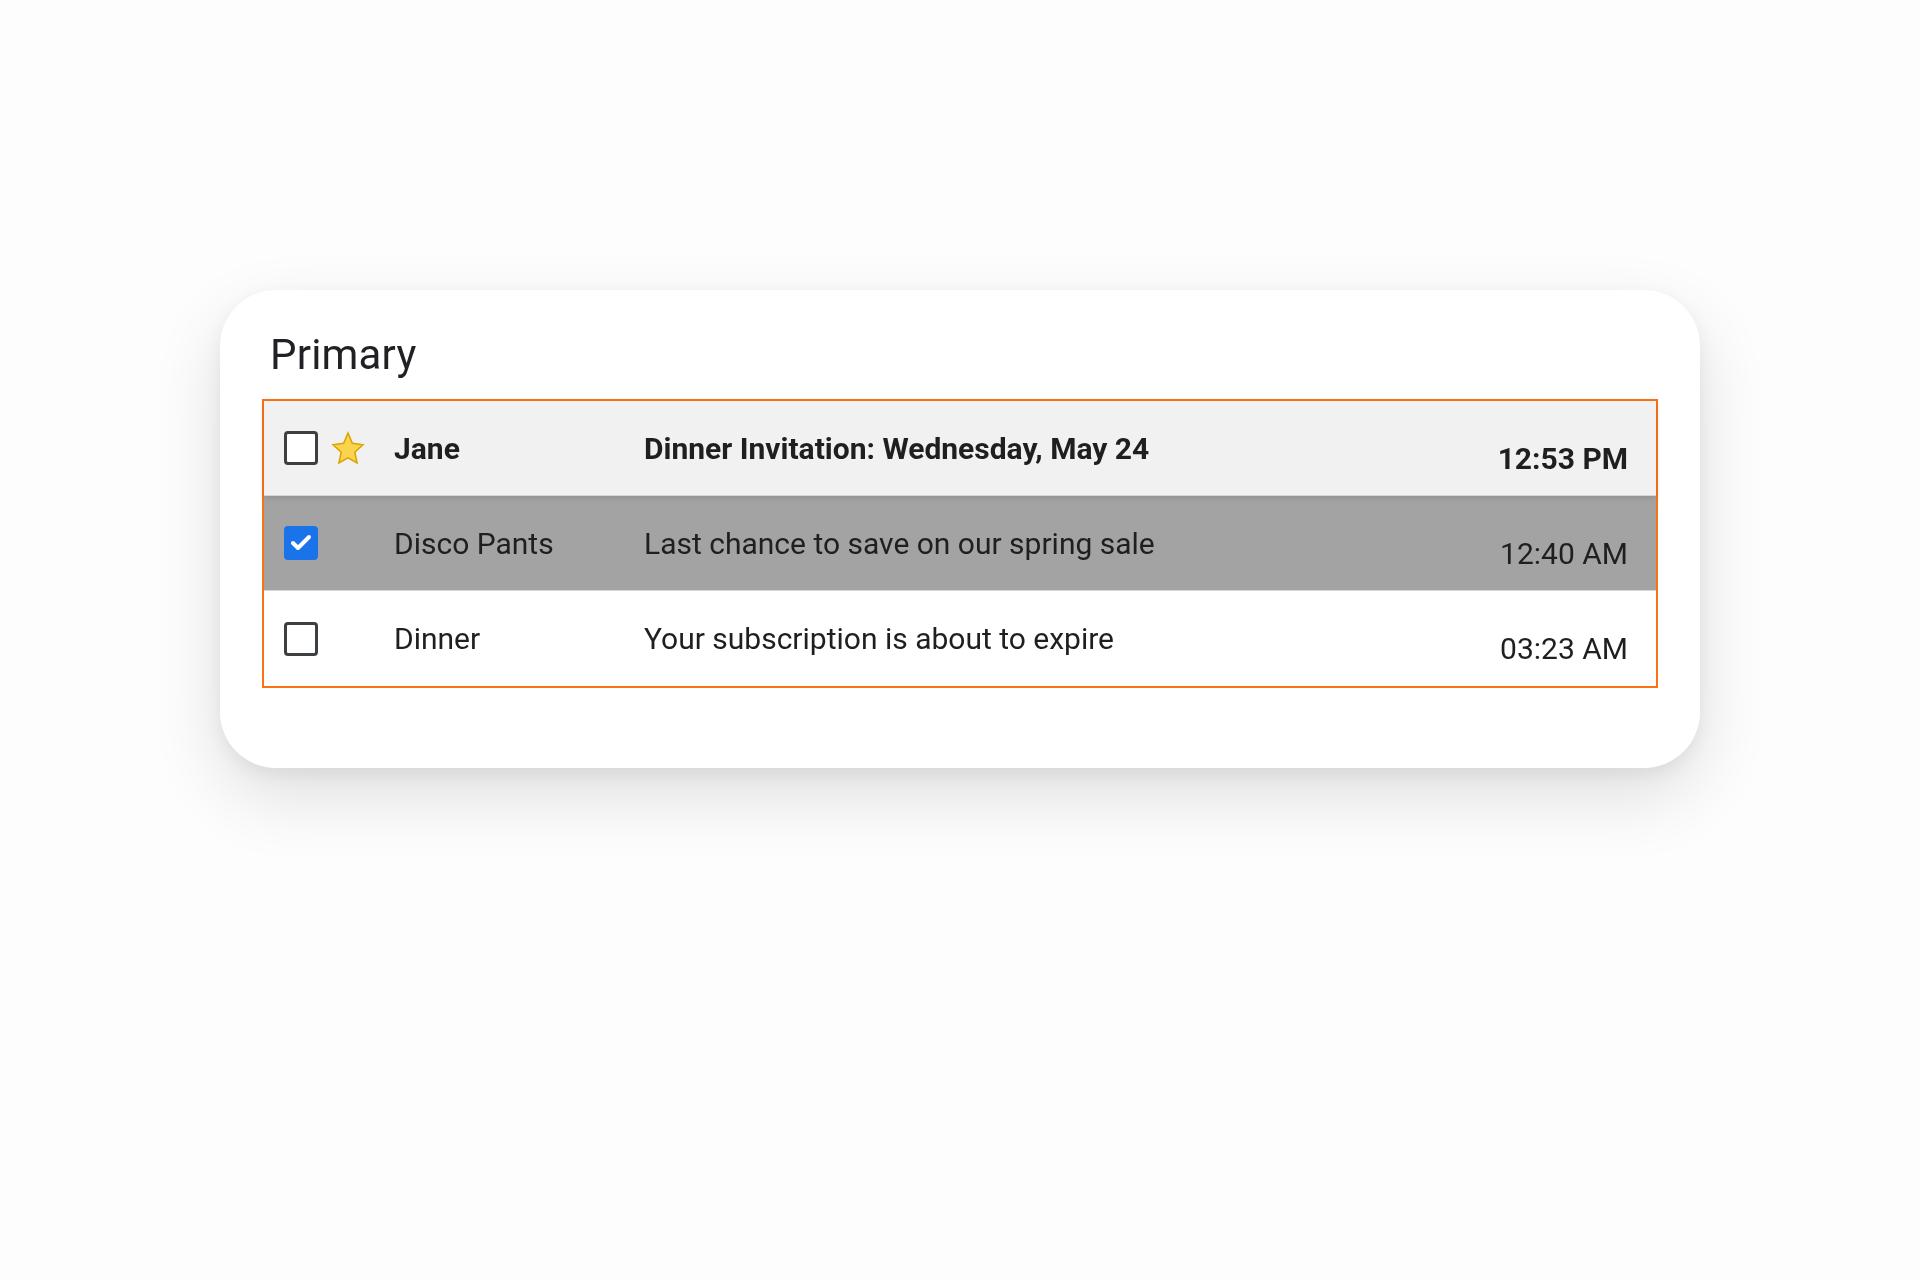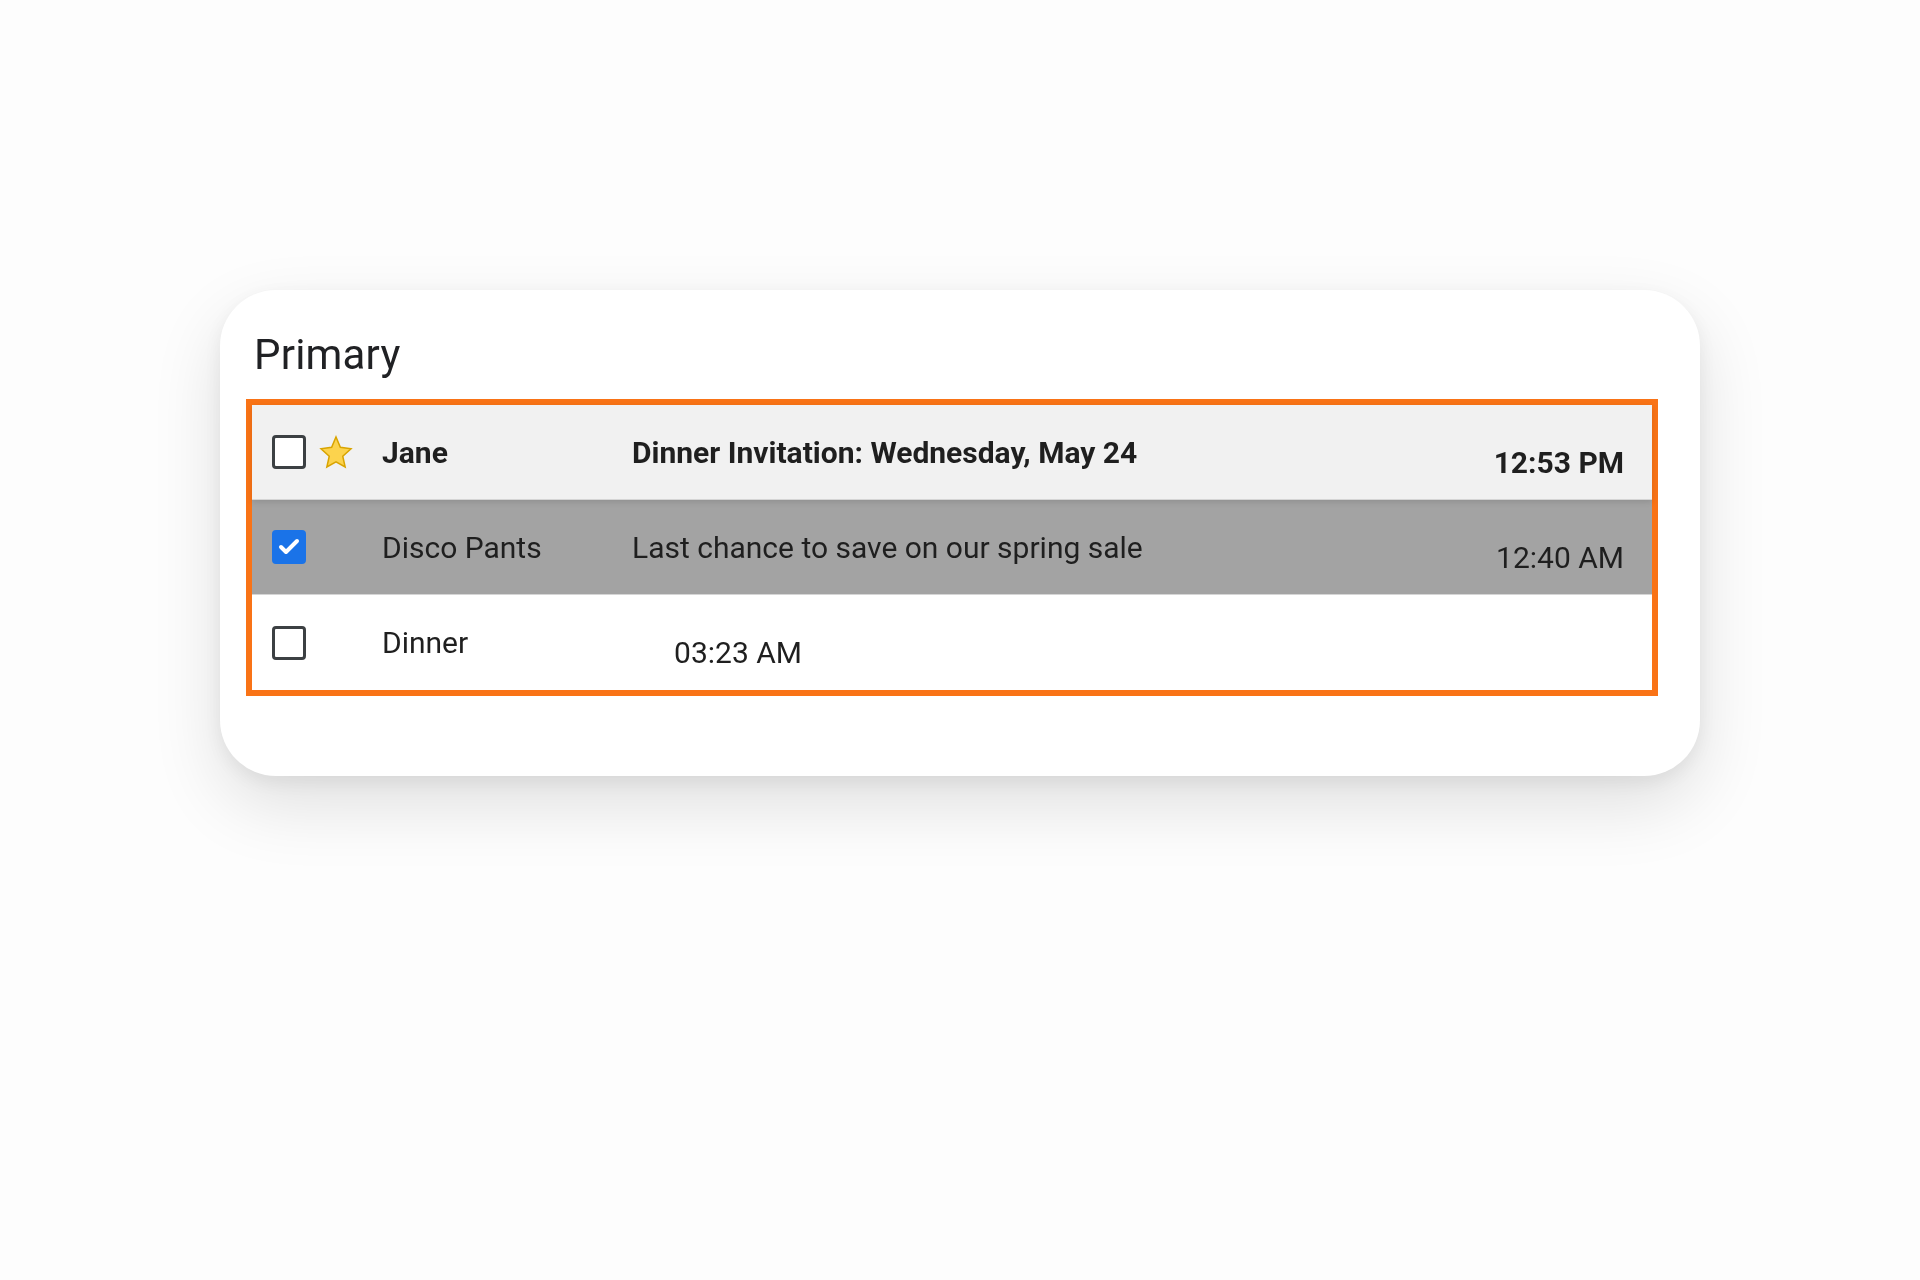--- a/index.html
+++ b/index.html
@@ -11,31 +11,31 @@
       display: flex;
       align-items: flex-start;
       justify-content: center;
       padding-top: 290px;
     }
     .card {
       width: 1480px;
       background: #ffffff;
       border-radius: 56px;
       box-shadow: 0 28px 70px rgba(0,0,0,0.12), 0 6px 18px rgba(0,0,0,0.06);
-      padding: 40px 42px 80px 26px;
+      padding: 40px 42px 80px 42px;
     }
     .section-title {
       font-size: 42px;
       font-weight: 400;
       color: #202124;
       letter-spacing: 0.2px;
       margin: 0 0 20px 8px;
     }
     .mail-list {
-      border: 6px solid #f97316;
+      border: 2px solid #f97316;
     }
     .mail-row {
       display: flex;
       align-items: center;
       height: 95px;
       border-bottom: 1px solid #d5d5d5;
       padding: 0 28px 0 20px;
       font-size: 30px;
       color: #1f1f1f;
     }
@@ -133,17 +133,18 @@
     </div>
 
     <div class="mail-row">
       <div class="left-controls">
         <div class="checkbox">
           
         </div>
 
       </div>
       <div class="sender">Dinner</div>
+      <div class="subject">Your subscription is about to expire</div>
       <div class="time">03:23 AM</div>
     </div>
 
   </div>
 </div>
 
 </body></html>

